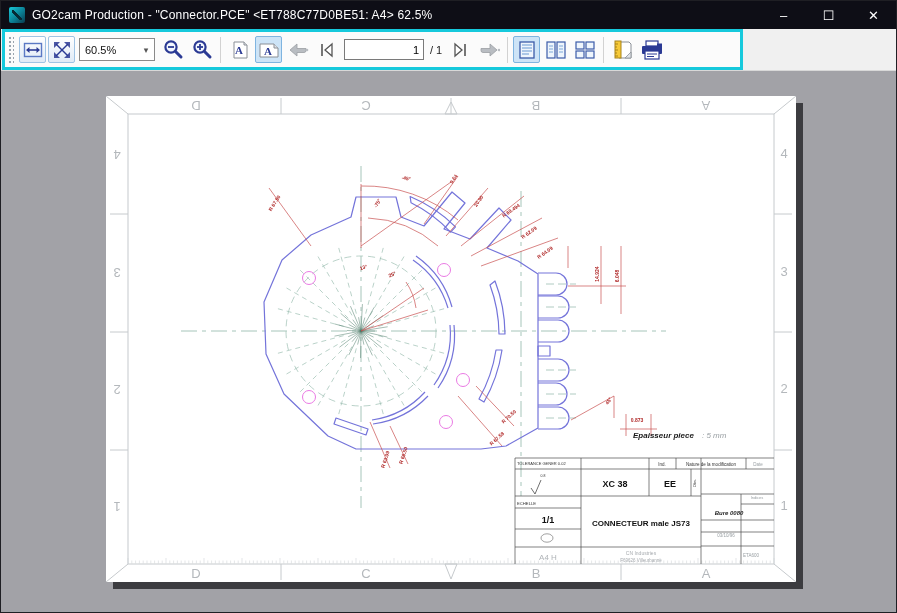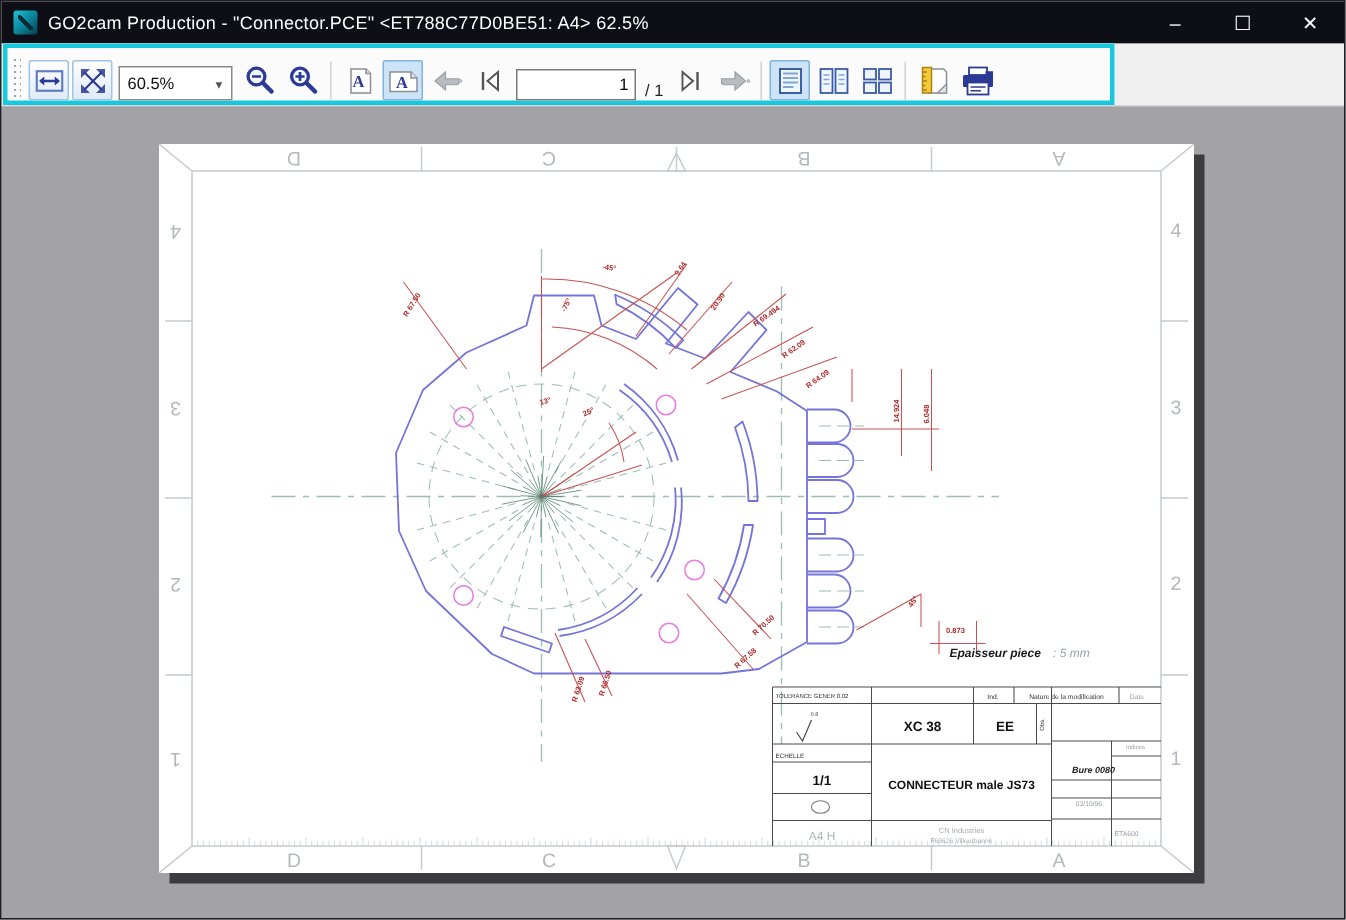--- a/index.html
+++ b/index.html
@@ -9,21 +9,21 @@
   
   #titlebar { position:absolute; left:0; top:0; width:100%; height:28px; background:#0e0e16; display:flex; align-items:center; }
   #app-icon { width:16px; height:16px; margin:0 7px 0 8px; background:linear-gradient(135deg,#19c8d8 0%,#0b7f94 55%,#083b4e 100%); border-radius:2px; position:relative; }
   #app-icon:after { content:""; position:absolute; left:3px; top:3px; width:10px; height:10px; background:linear-gradient(45deg,transparent 40%,#062a36 40%,#062a36 60%,transparent 60%); }
   #title-text { color:#fff; font-size:12px; letter-spacing:.2px; }
   #win-controls { position:absolute; right:0; top:0; height:28px; display:flex; }
   .winbtn { width:45px; height:28px; color:#fff; font-size:13px; display:flex; align-items:center; justify-content:center; }
 
   
   #toolbar-strip { position:absolute; left:0; top:28px; width:100%; height:42px; background:#f0f0f0; border-bottom:1px solid #d8d8d8; }
-  #toolbar-box { position:absolute; left:1px; top:0px; width:741px; height:41px; border:3px solid #16c9dc; background:#fbfbfb; display:flex; align-items:flex-end; padding-left:2px; }
+  #toolbar-box { position:absolute; left:1px; top:0px; width:741px; height:41px; border:3px solid #16c9dc; background:#fbfbfb; display:flex; align-items:center; padding-left:2px; }
   #grip { width:7px; height:30px; margin-right:4px;
           background-image:radial-gradient(#9aa4ae 34%,transparent 36%); background-size:4px 4px; background-position:1px 1px; }
   .tbtn { width:27px; height:27px; margin:0 1px; display:flex; align-items:center; justify-content:center; border:1px solid transparent; border-radius:2px; background:transparent; }
   .tbtn.framed { border:1px solid #9fc3e4; background:linear-gradient(#ffffff,#dfeaf6); }
   .tbtn.selected { border:1px solid #7fb4e0; background:#cde4f7; }
   .tsep { width:1px; height:26px; background:#d2d2d2; margin:0 4px; }
   #zoom-combo { width:76px; height:23px; border:1px solid #8a8a8a; background:#fff; display:flex; align-items:center; margin:0 3px; }
   #zoom-combo span.v { flex:1; font-size:11px; padding-left:5px; color:#111; }
   #zoom-combo .chev { width:16px; color:#555; font-size:9px; text-align:center; }
   #page-input { width:80px; height:21px; border:1px solid #7a7a7a; background:#fff; font-size:11px; text-align:right; padding-right:4px; font-family:"Liberation Sans",sans-serif; margin:0 3px; }

